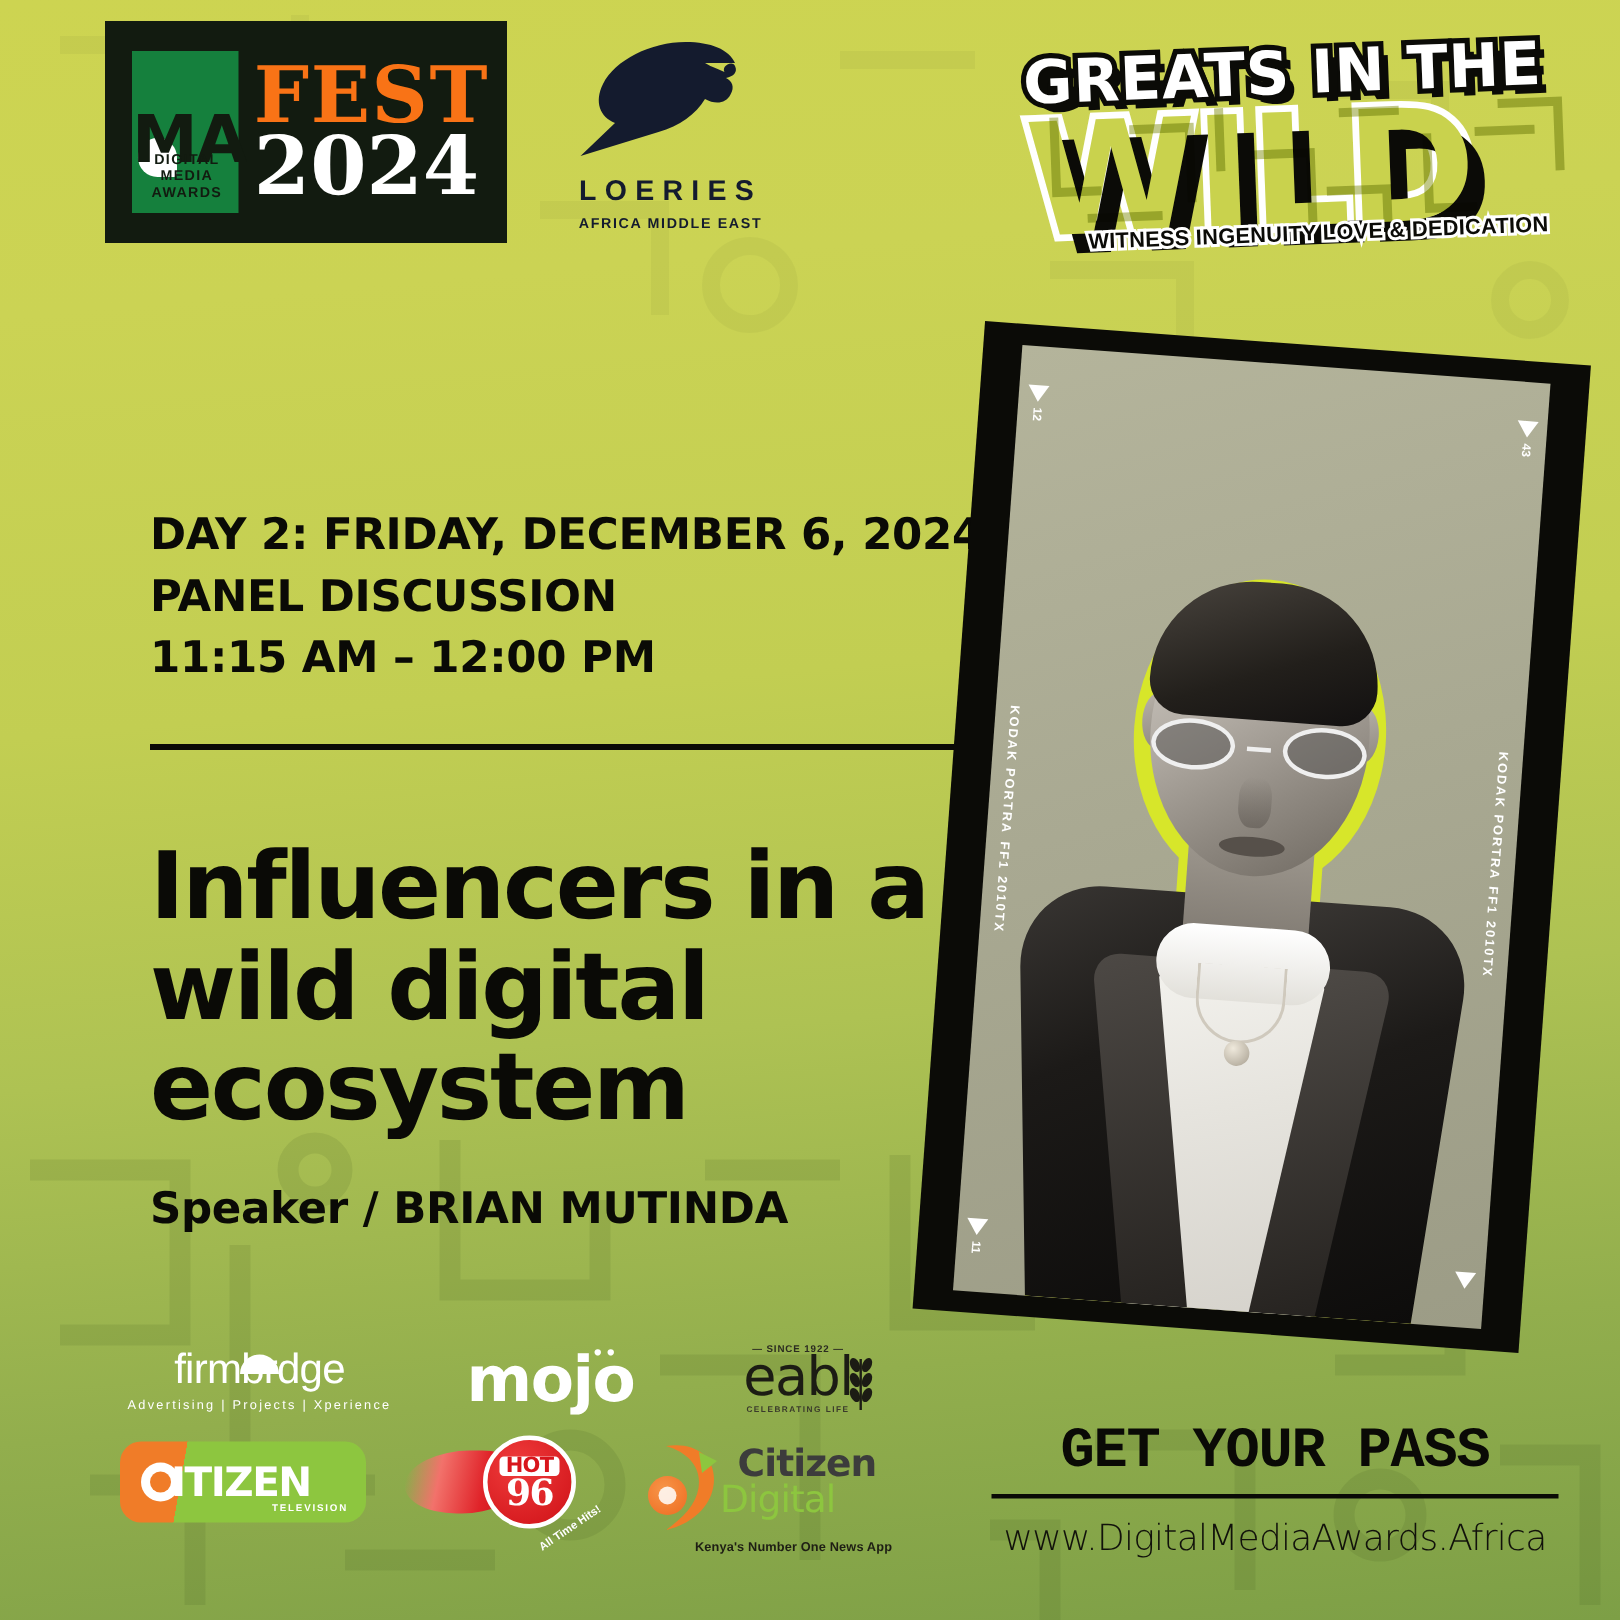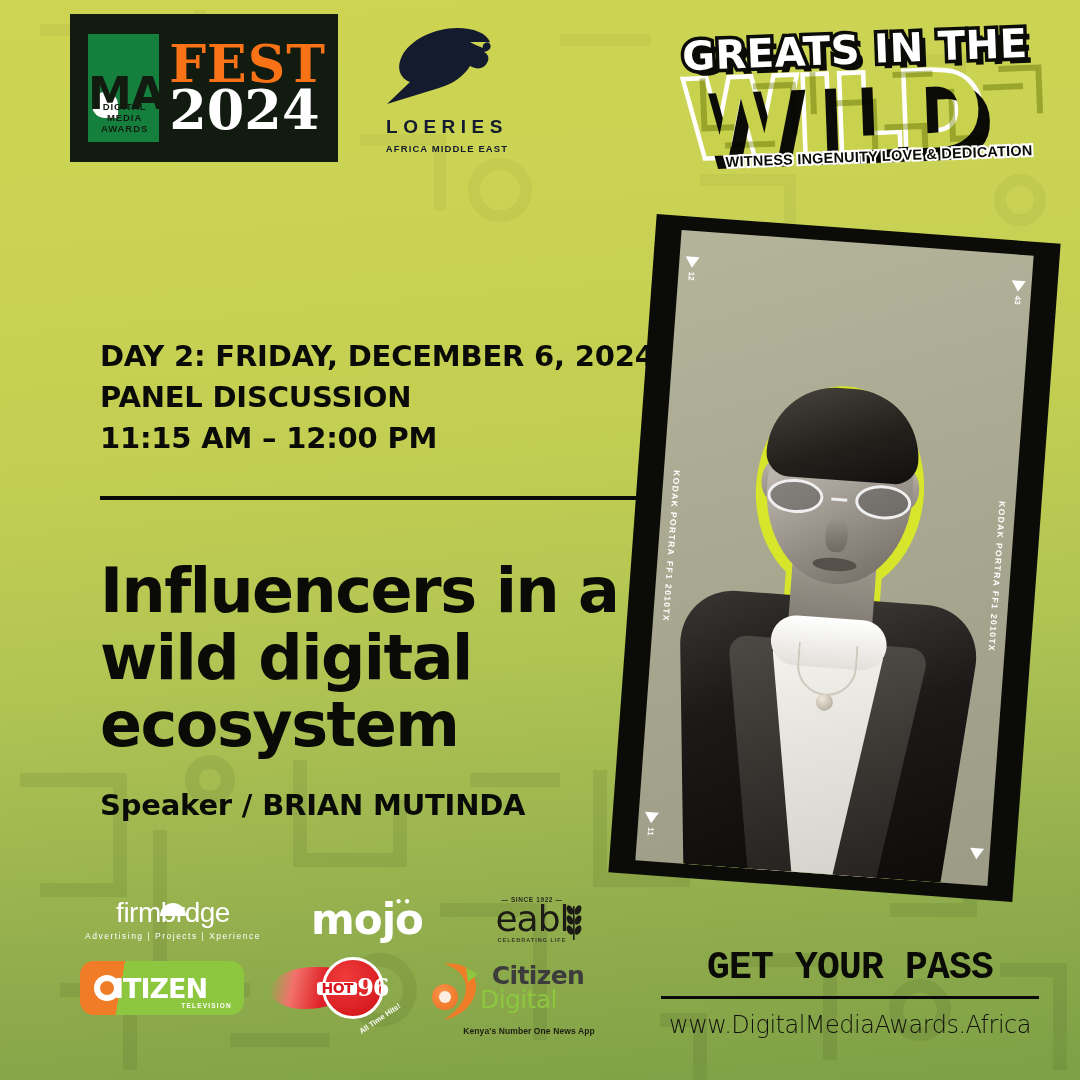--- a/index.html
+++ b/index.html
@@ -310,21 +310,21 @@
   .hot96{ width:130px; height:70px; position:relative; }
   .hot-flame{
     position:absolute; left:0; top:14px; width:78px; height:42px;
     background:linear-gradient(90deg,rgba(237,28,36,0) 0%,#f2726b 28%,#e02329 68%,#c4141a 100%);
     border-radius:50% 40% 46% 50%;
     transform:skewX(-12deg);
   }
   .hot-disc{
     position:absolute; right:16px; top:4px; width:62px;height:62px;border-radius:50%;
     background:radial-gradient(circle at 36% 30%,#ef3b3b,#cf1117);
-    border:3px solid #fff; display:flex; flex-direction:row;
+    border:3px solid #fff; display:flex; flex-direction:column;
     align-items:center; justify-content:center; line-height:.94;
   }
   .hot-word{
     background:#fff; color:#d8151c; font-size:14px; font-weight:800;
     padding:0 4px; border-radius:3px; letter-spacing:-.5px;
     font-family:"DejaVu Sans", sans-serif;
   }
   .hot-num{
     color:#fff; font-size:24px; font-weight:800; letter-spacing:-1px;
     font-family:"DejaVu Serif", serif;

